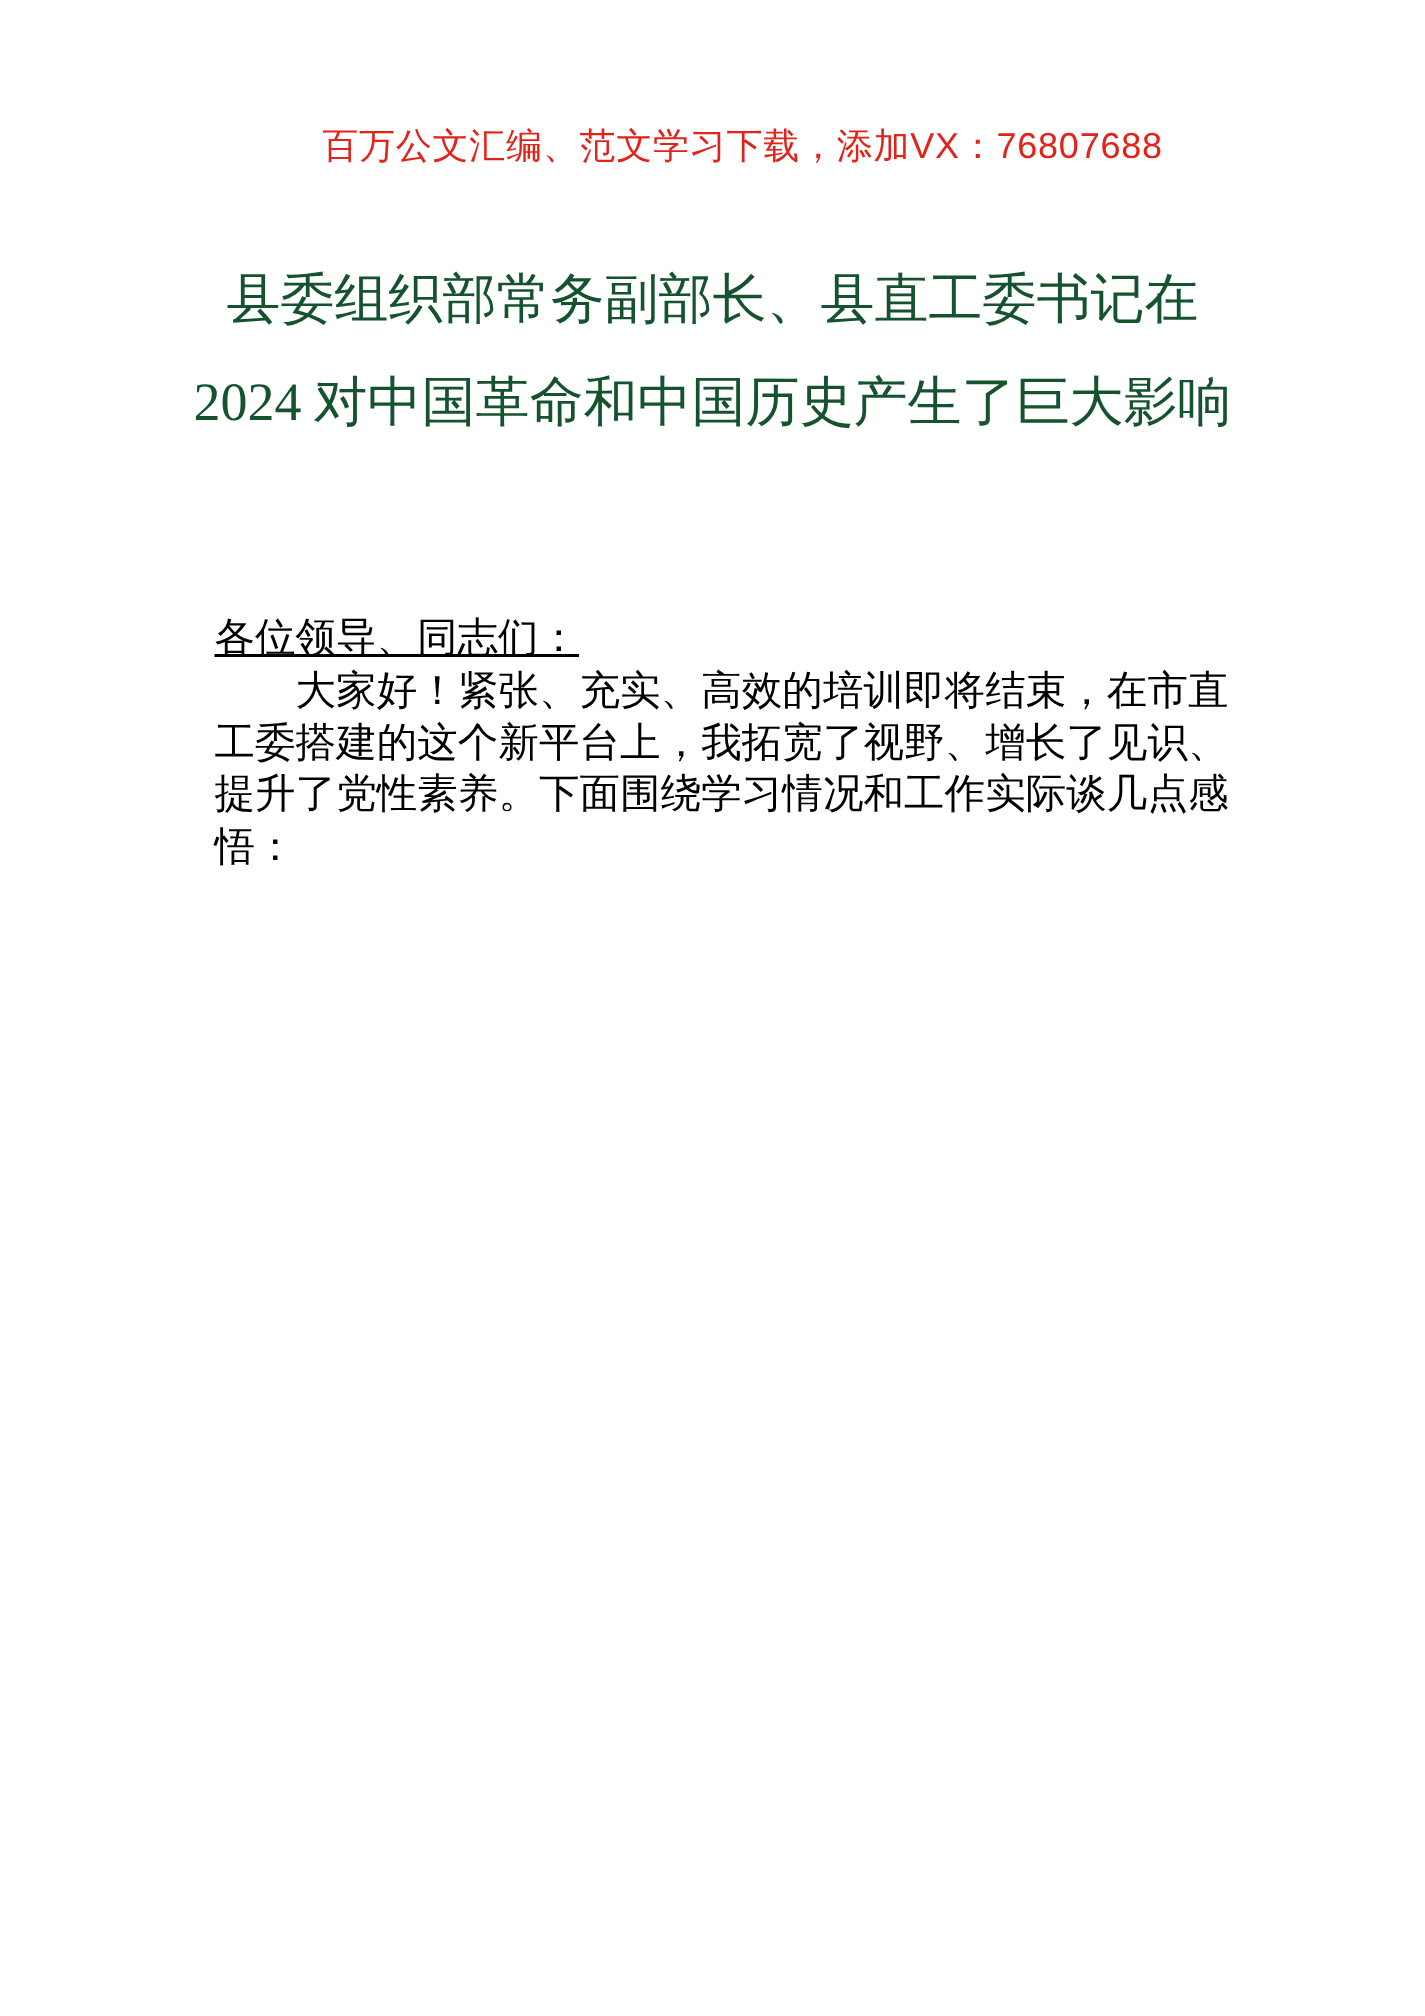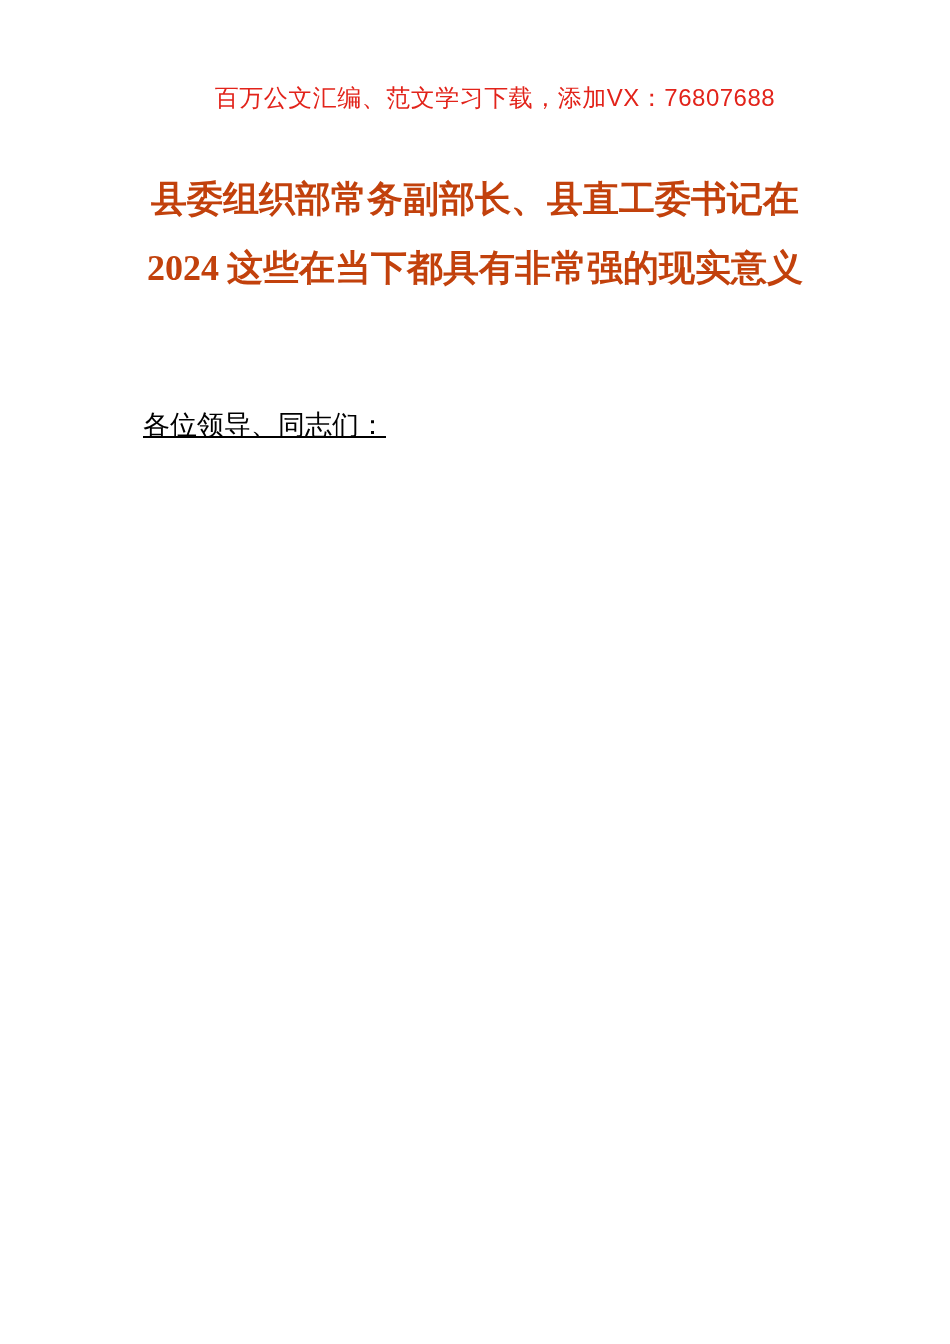--- a/index.html
+++ b/index.html
@@ -28,23 +28,23 @@
     letter-spacing: 0.5px;
   }
   .doc-title {
     position: absolute;
     top: 164px;
     left: 80px;
     right: 80px;
     margin: 0;
     text-align: center;
     font-size: 36px;
-    font-weight: 700;
+    font-weight: 400;
     line-height: 69px;
-    color: #c2410c;
+    color: #14532d;
   }
   .doc-title .title-line {
     display: block;
     white-space: nowrap;
   }
   .title-year {
     font-family: "Liberation Serif", serif;
     margin-right: 8px;
   }
   .doc-body {
@@ -71,20 +71,21 @@
 </style>
 </head>
 <body>
 
 <div class="page">
 
   <div class="promo-header">百万公文汇编、范文学习下载，添加VX：76807688</div>
 
   <h1 class="doc-title">
     <span class="title-line">县委组织部常务副部长、县直工委书记在</span>
-    <span class="title-line"><span class="title-year">2024</span><span>这些在当下都具有非常强的现实意义</span></span>
+    <span class="title-line"><span class="title-year">2024</span><span>对中国革命和中国历史产生了巨大影响</span></span>
   </h1>
 
   <div class="doc-body">
     <p class="salutation">各位领导、同志们：</p>
+    <p class="para">大家好！紧张、充实、高效的培训即将结束，在市直工委搭建的这个新平台上，我拓宽了视野、增长了见识、提升了党性素养。下面围绕学习情况和工作实际谈几点感悟：</p>
   </div>
 
 </div>
 
 </body></html>

